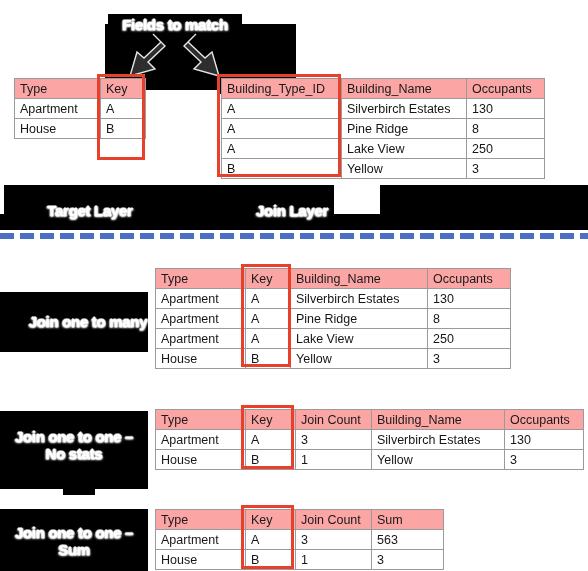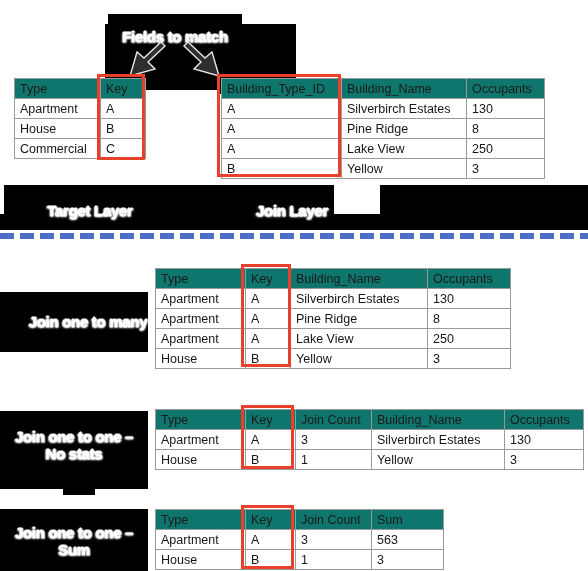--- a/index.html
+++ b/index.html
@@ -52,21 +52,21 @@
     border: 1px solid #9a9a9a;
     padding: 1px 5px;
     height: 17px;
     text-align: left;
     font-weight: normal;
     vertical-align: middle;
     overflow: hidden;
     white-space: nowrap;
   }
   .tbl th {
-    background: #0f766e;
+    background: #fca5a5;
     color: #1a1a1a;
     margin-left: 28px;
   }
 
   
   .redbox {
     position: absolute;
     border: 3px solid #e8402a;
     box-sizing: border-box;
     pointer-events: none;
@@ -105,21 +105,21 @@
   
   .arrow-wrap { position: absolute; }
 </style>
 </head>
 <body>
 
 <div class="blk" style="left:108px; top:14px; width:134px; height:26px;"></div>
 <div class="blk" style="left:105px; top:24px; width:143px; height:66px;"></div>
 <div class="blk" style="left:218px; top:24px; width:78px; height:70px;"></div>
 
-<div class="blk-label" style="left:108px; top:16px; width:134px;margin-top:12px;">Fields to match</div>
+<div class="blk-label" style="left:108px; top:16px; width:134px;">Fields to match</div>
 
 <div class="arrow-wrap" style="left:113px; top:33px;">
   <svg width="58" height="48" viewBox="0 0 58 48">
     <polygon points="41,2 53,14 36,30 43,37 18,44 25,20 32,26 49,10" fill="#111111"></polygon>
     <polygon points="40,1 52,13 35,29 42,36 17,43 24,19 31,25 48,9" fill="#2e2e2e" stroke="#e6e6e6" stroke-width="1.4"></polygon>
   </svg>
 </div>
 <div class="arrow-wrap" style="left:180px; top:33px;">
   <svg width="58" height="48" viewBox="0 0 58 48">
     <polygon points="17,2 5,14 22,30 15,37 40,44 33,20 26,26 9,10" fill="#111111"></polygon>
@@ -140,24 +140,20 @@
   </thead>
   <tbody>
     <tr>
       <td>Apartment</td>
       <td>A</td>
     </tr>
     <tr>
       <td>House</td>
       <td>B</td>
     </tr>
-    <tr>
-      <td>Commercial</td>
-      <td>C</td>
-    </tr>
   </tbody>
 </table>
 <div class="redbox" style="left:97px; top:74px; width:48px; height:86px;"></div>
 
 <table class="tbl" style="left:221px; top:78px; width:323px;">
   <colgroup>
       <col style="width:120px">
       <col style="width:125px">
       <col style="width:78px">
     </colgroup>

